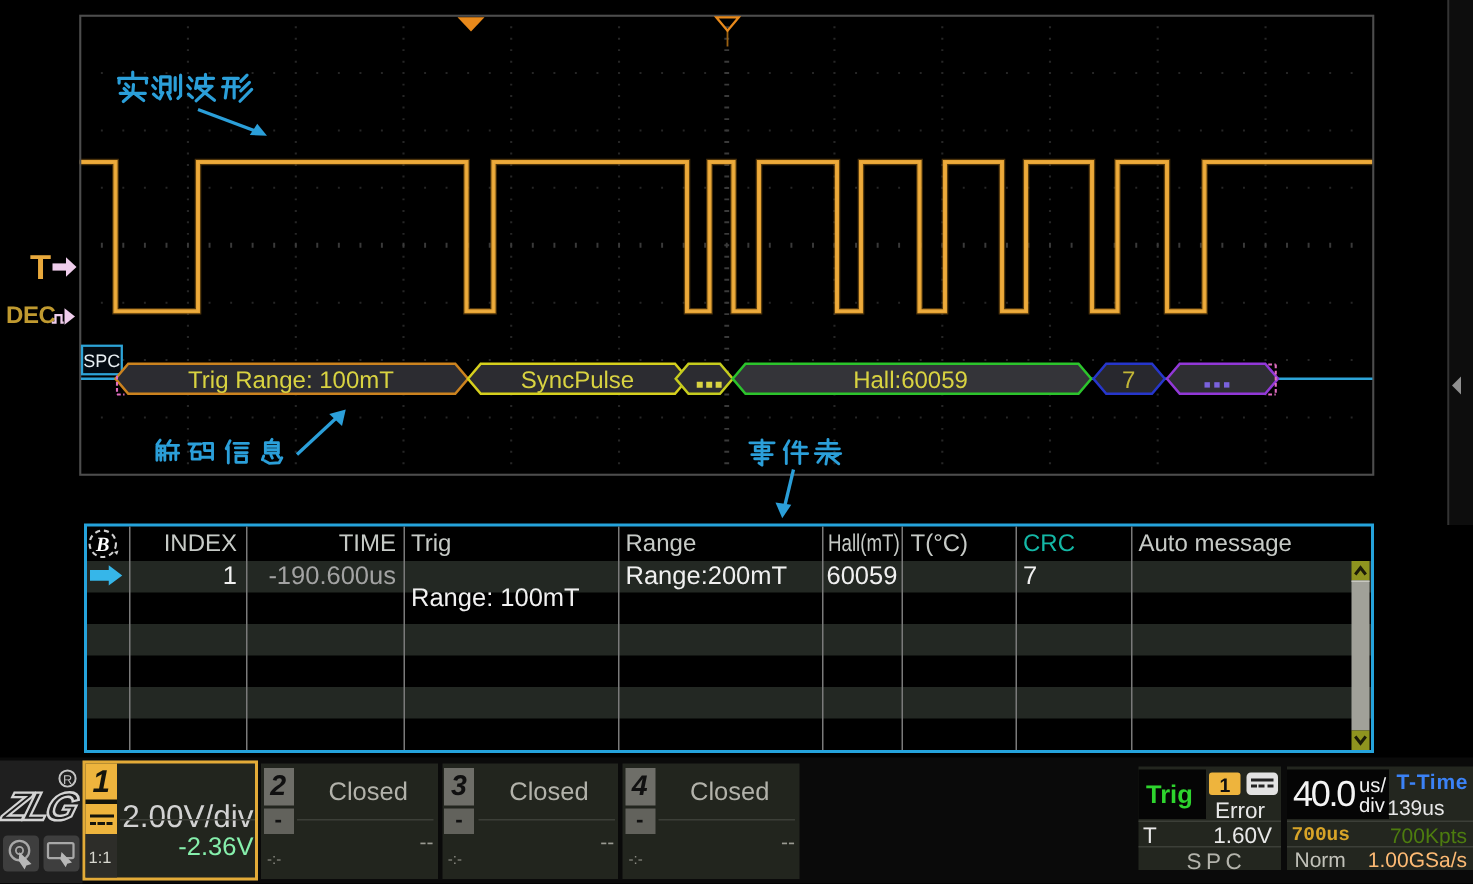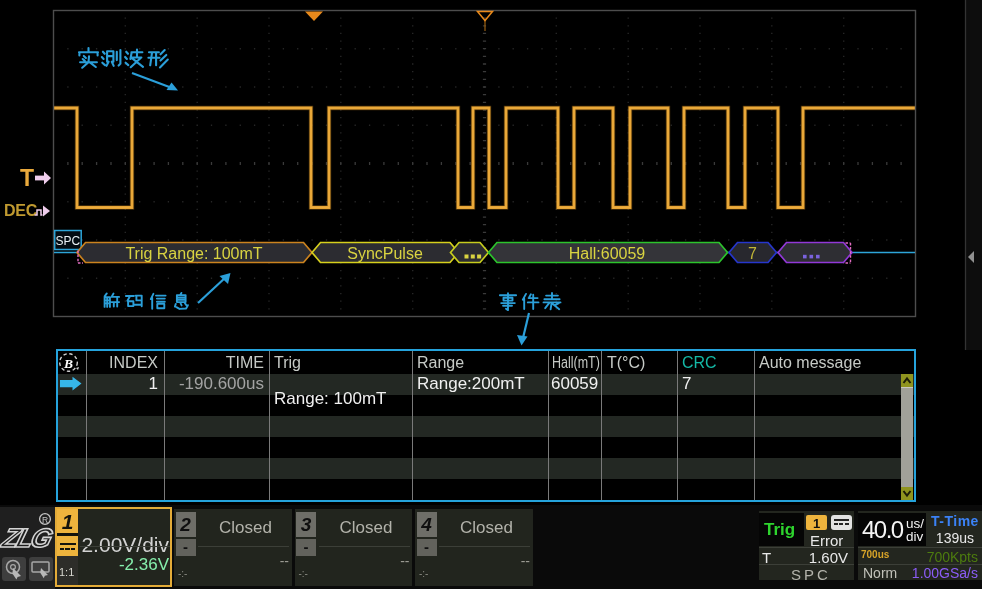--- a/index.html
+++ b/index.html
@@ -171,18 +171,18 @@
 <div style="position:absolute;left:762px;top:550px;font-size:15px;color:#e8e8e8;white-space:nowrap;line-height:1;">T</div>
 <div style="position:absolute;right:134px;top:550px;font-size:15px;color:#e8e8e8;white-space:nowrap;line-height:1;">1.60V</div>
 <div style="position:absolute;left:758.5px;top:564px;width:95.5px;height:1px;background:#3c3f38"></div>
 <div style="position:absolute;left:791px;top:567px;font-size:15px;color:#b4b4ac;white-space:nowrap;line-height:1;letter-spacing:3px">SPC</div>
 <div style="position:absolute;left:857.5px;top:511px;width:124px;height:69px;background:#23261f"></div>
 <div style="position:absolute;left:857.5px;top:512.5px;width:68px;height:33px;background:#050505"></div>
 <div style="position:absolute;left:862px;top:518px;font-size:24px;color:#f4f4f4;white-space:nowrap;line-height:1;letter-spacing:-1.5px">40.0</div>
 <div style="position:absolute;left:906px;top:517px;font-size:13.5px;color:#f2f2f2;white-space:nowrap;line-height:1;">us/</div>
 <div style="position:absolute;left:906px;top:530px;font-size:13.5px;color:#f2f2f2;white-space:nowrap;line-height:1;">div</div>
 <div style="position:absolute;left:931px;top:514px;font-size:14px;color:#3b82f6;white-space:nowrap;line-height:1;letter-spacing:0.5px"><b>T-Time</b></div>
-<div style="position:absolute;right:8px;top:530.5px;font-size:14px;color:#e8e8e8;white-space:nowrap;line-height:1;">139us</div>
+<div style="position:absolute;right:19px;top:530.5px;font-size:14px;color:#e8e8e8;white-space:nowrap;line-height:1;">139us</div>
 <div style="position:absolute;left:857.5px;top:547px;width:124px;height:1px;background:#3c3f38"></div>
-<div style="position:absolute;left:861px;top:549.5px;font-size:10px;color:#d8a428;white-space:nowrap;line-height:1;"><b>700us</b></div>
+<div style="position:absolute;left:861px;top:549.5px;font-size:13px;color:#d8a428;white-space:nowrap;line-height:1;font-family:Liberation Mono, monospace;"><b>700us</b></div>
 <div style="position:absolute;right:4px;top:549.5px;font-size:14px;color:#4d7c0f;white-space:nowrap;line-height:1;">700Kpts</div>
 <div style="position:absolute;left:857.5px;top:564px;width:124px;height:1px;background:#3c3f38"></div>
 <div style="position:absolute;left:863px;top:566px;font-size:14px;color:#c2c2ba;white-space:nowrap;line-height:1;">Norm</div>
-<div style="position:absolute;right:4px;top:566px;font-size:14px;color:#8b5cf6;white-space:nowrap;line-height:1;">1.00GSa/s</div>
+<div style="position:absolute;right:4px;top:566px;font-size:14px;color:#fdba74;white-space:nowrap;line-height:1;">1.00GSa/s</div>
 </body></html>

